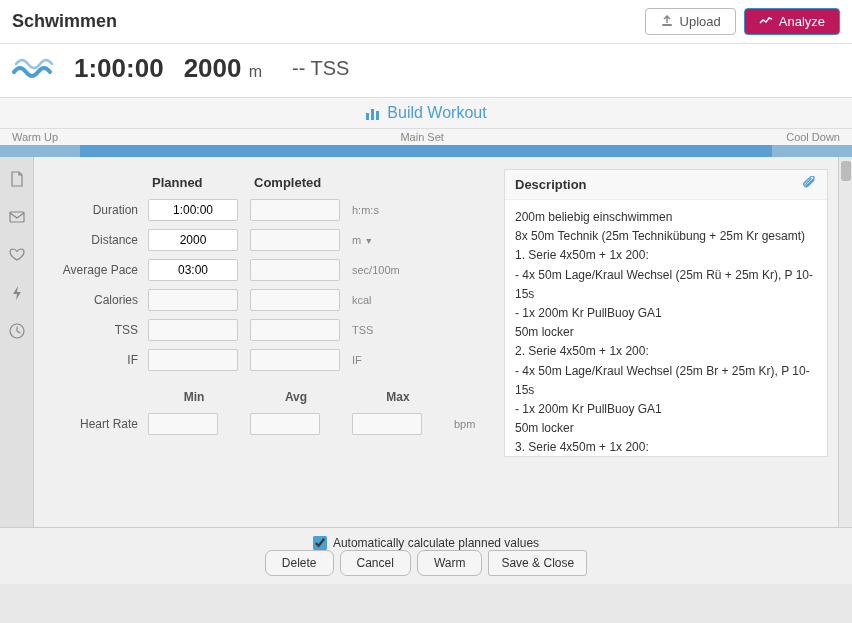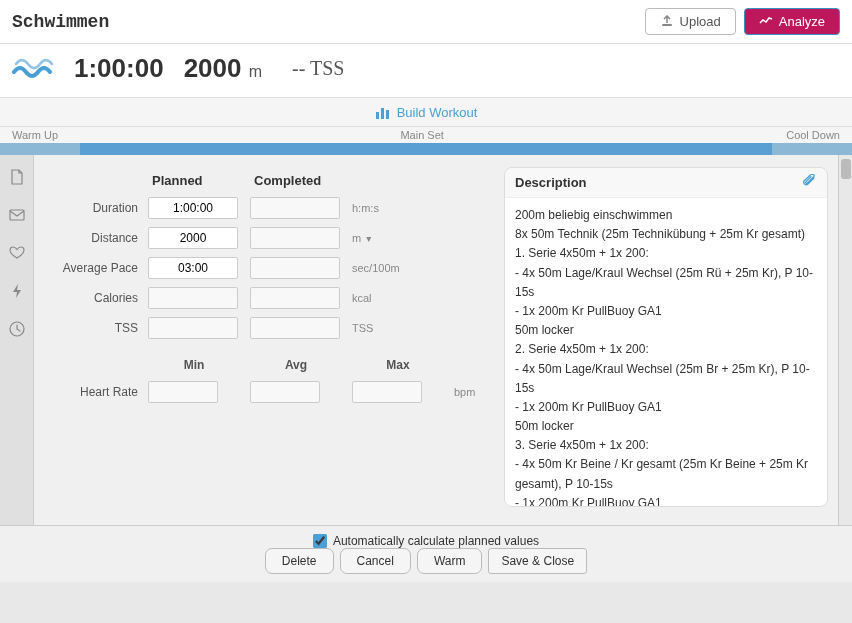--- a/index.html
+++ b/index.html
@@ -23,21 +23,20 @@
     }
     .top-left {
       display: flex;
       align-items: center;
       gap: 16px;
     }
     .activity-title {
       font-size: 18px;
       font-weight: bold;
       color: #333;
-      font-family: Liberation Mono, monospace;
     }
     .top-right {
       display: flex;
       gap: 8px;
     }
     .btn-upload {
       background: #fff;
       border: 1px solid #bbb;
       border-radius: 4px;
       padding: 5px 14px;
@@ -86,21 +85,20 @@
     }
     .stat-unit {
       font-size: 16px;
       color: #555;
       font-weight: normal;
     }
     .stat-tss {
       font-size: 20px;
       color: #555;
       margin-left: 10px;
-      font-family: Liberation Serif, serif;
     }
 
     
     .workout-bar {
       background: #f5f5f5;
       border-bottom: 1px solid #ddd;
       padding: 6px 12px;
       display: flex;
       align-items: center;
       justify-content: center;
@@ -110,21 +108,21 @@
       display: flex;
       justify-content: space-between;
       padding: 2px 12px;
       background: #f5f5f5;
       font-size: 11px;
       color: #888;
     }
     .build-workout-link {
       color: #4a9fd4;
       cursor: pointer;
-      font-size: 13px;
+      font-size: 16px;
       display: flex;
       align-items: center;
       gap: 4px;
     }
     .progress-bar-container {
       height: 12px;
       background: #e0e0e0;
       margin: 0;
       display: flex;
       position: relative;
@@ -244,22 +242,22 @@
     
     .description-area {
       flex: 1;
       background: #f0f0f0;
       padding: 12px 10px 12px 0;
       position: relative;
     }
     .description-panel {
       background: #fff;
       border: 1px solid #ddd;
-      border-radius: 8px;
-      height: 340px;
+      border-radius: 0;
+      height: 288px;
       overflow-y: auto;
       position: relative;
     }
     .description-header {
       display: flex;
       justify-content: space-between;
       align-items: center;
       padding: 6px 10px;
       border-bottom: 1px solid #eee;
       background: #f8f8f8;
@@ -483,20 +481,30 @@
           <td class="label-cell">TSS</td>
           <td class="input-cell">
             <input class="form-input-empty" type="text" value="" style="">
           </td>
           <td class="input-cell">
             <input class="form-input-empty" type="text" value="" style="">
           </td>
           <td class="unit-cell">TSS</td>
         </tr>
 
+        <tr class="form-row">
+          <td class="label-cell">IF</td>
+          <td class="input-cell">
+            <input class="form-input-empty" type="text" value="" style="">
+          </td>
+          <td class="input-cell">
+            <input class="form-input-empty" type="text" value="" style="">
+          </td>
+          <td class="unit-cell">IF</td>
+        </tr>
       </tbody>
     </table>
 
     <div class="hr-section">
       <table class="form-table">
         <thead>
           <tr class="hr-header-row">
             <th></th>
             <th>Min</th>
             <th>Avg</th>

